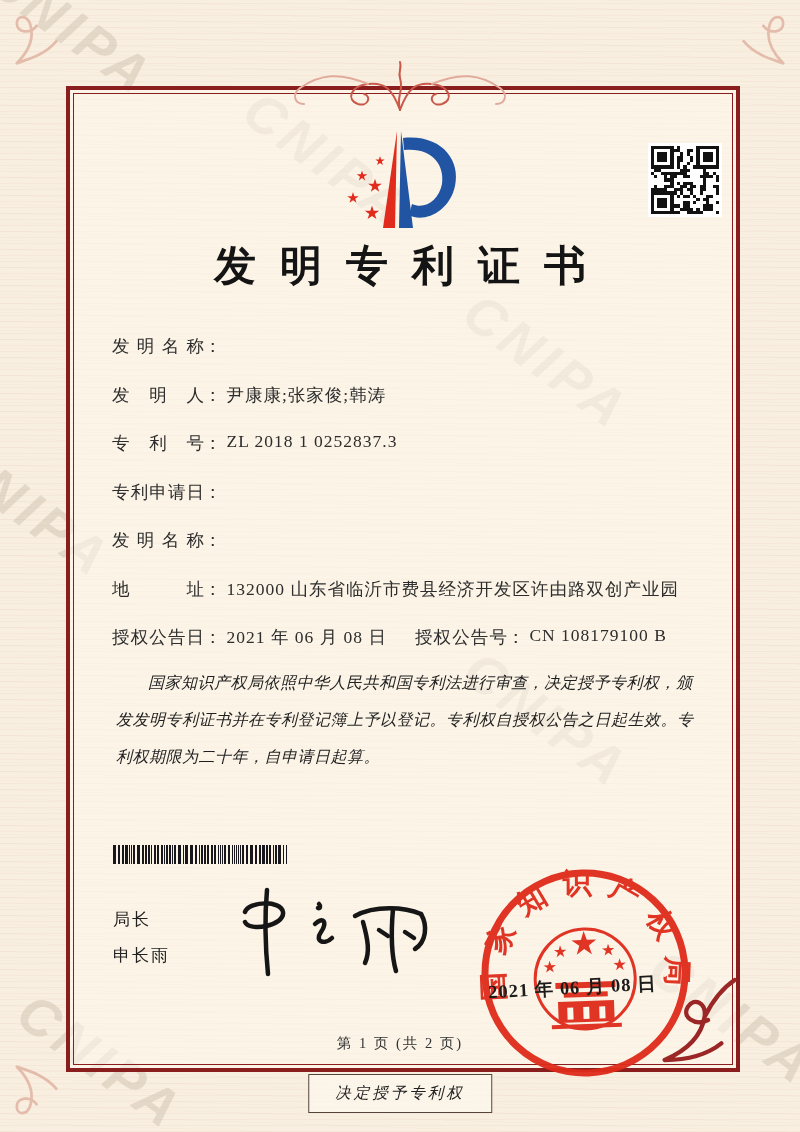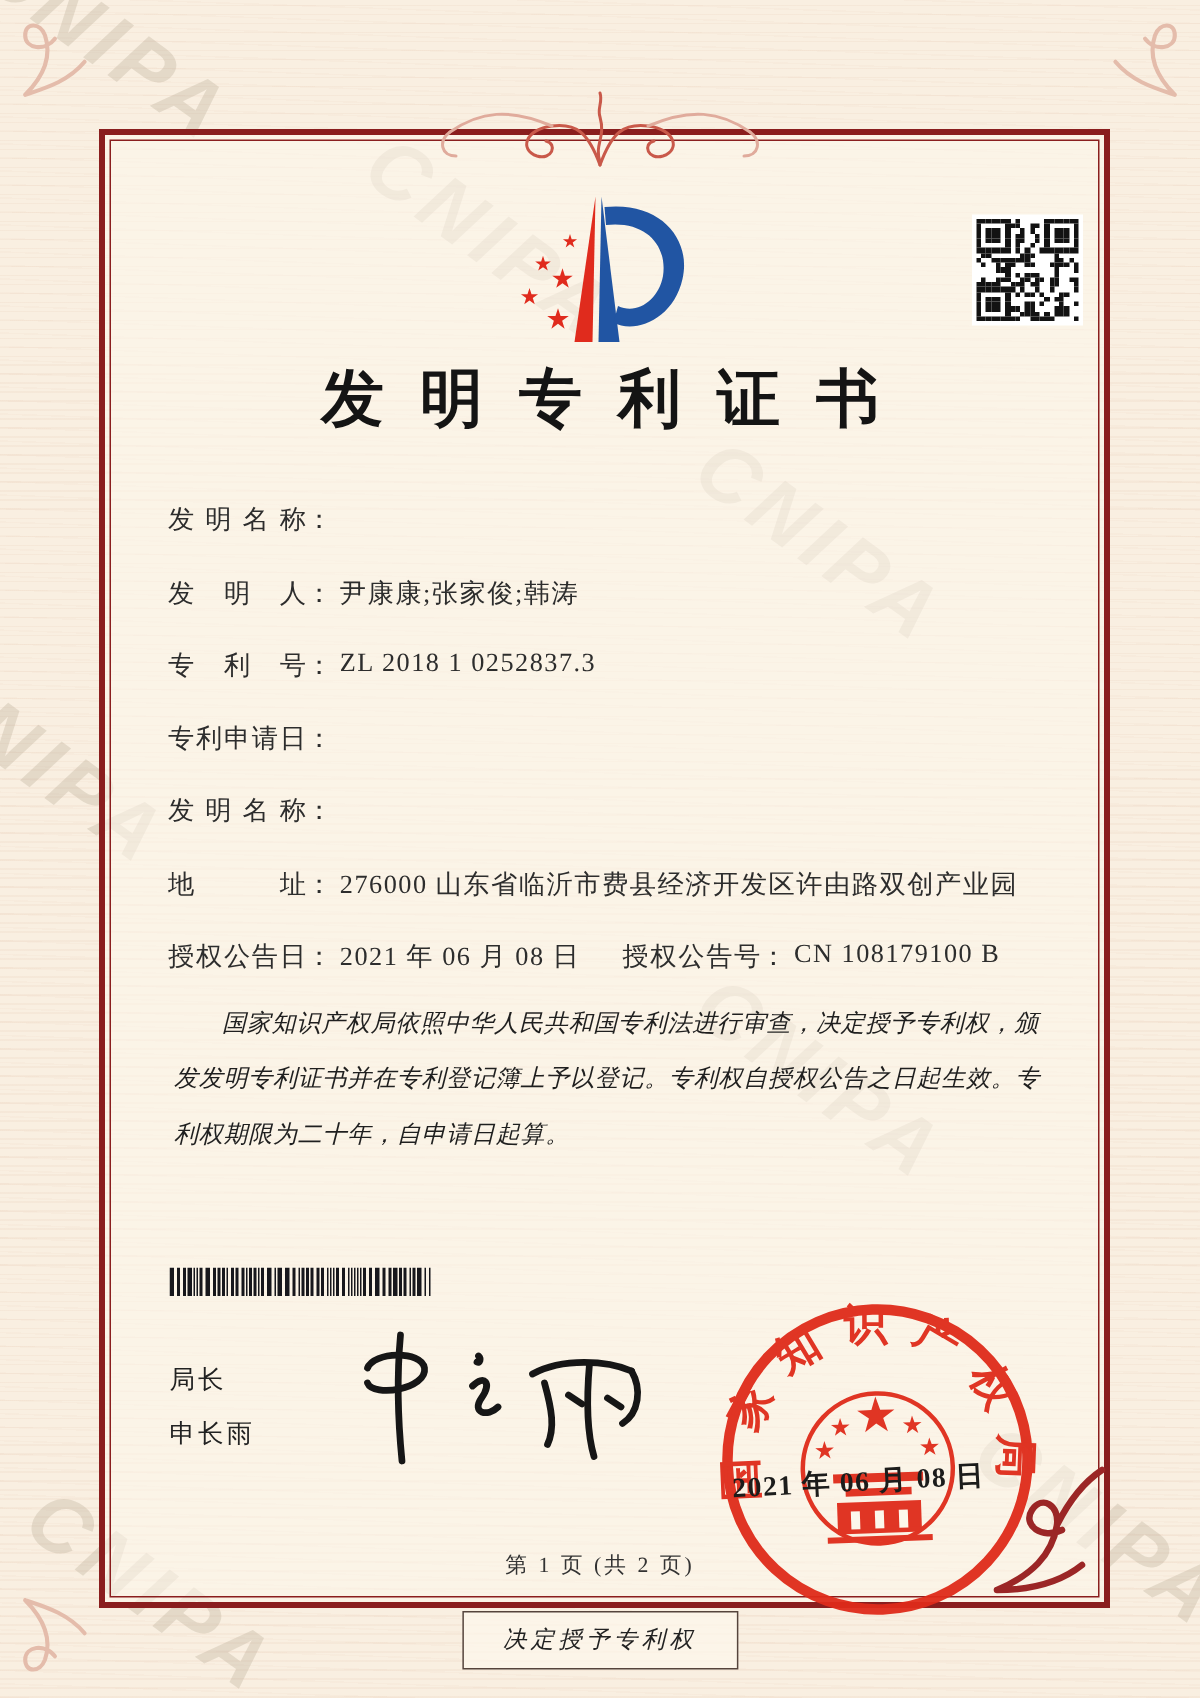--- a/index.html
+++ b/index.html
@@ -414,21 +414,21 @@
       <div class="frow">
         <span class="fgroup">
             <span class="flabel">发明名称</span>
             <span>：</span>
           </span>
       </div>
       <div class="frow">
         <span class="fgroup">
             <span class="flabel">地址</span>
             <span>：</span>
-            <span class="fvalue">276000  山东省临沂市费县经济开发区许由路双创产业园</span>
+            <span class="fvalue">132000  山东省临沂市费县经济开发区许由路双创产业园</span>
           </span>
       </div>
       <div class="frow">
         <span class="fgroup">
             <span class="flabel">授权公告日</span>
             <span>：</span>
             <span class="fvalue">2021 年 06 月 08 日</span>
           </span>
         <span class="fgroup">
             <span class="flabel">授权公告号</span>

